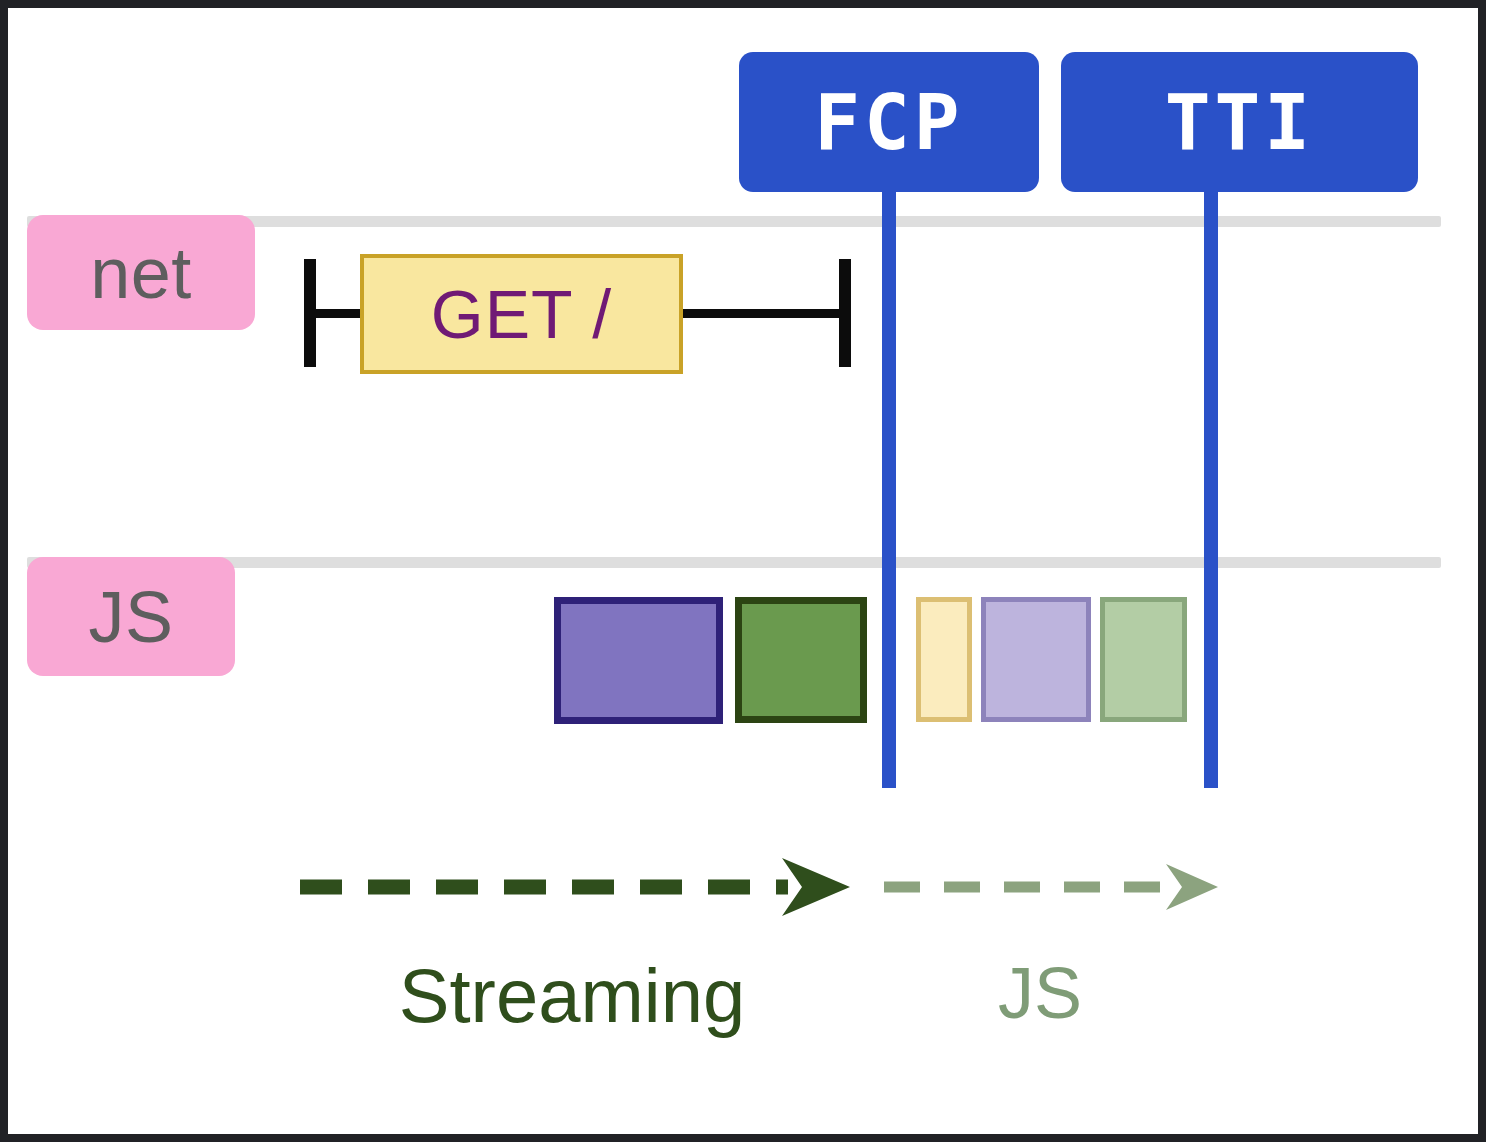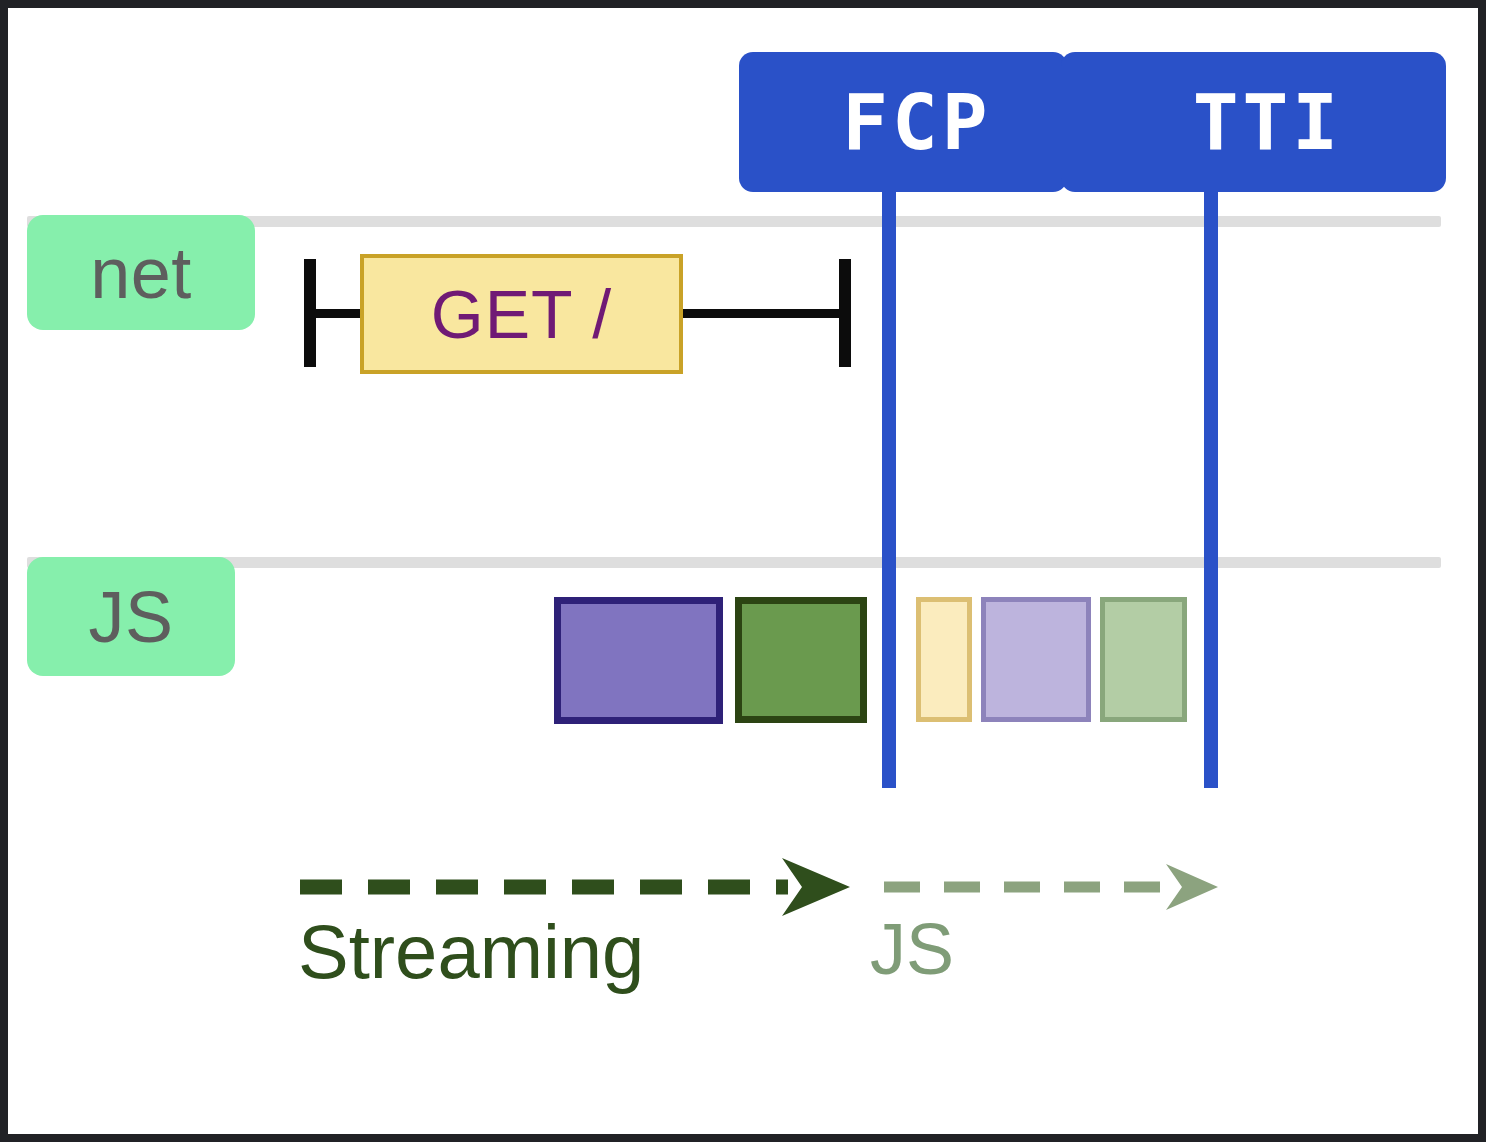--- a/index.html
+++ b/index.html
@@ -32,21 +32,21 @@
     height: 11px;
     background: #dedede;
     border-radius: 2px;
   }
   .rule-net { left: 19px; top: 208px; width: 1414px; }
   .rule-js  { left: 19px; top: 549px; width: 1414px; }
 
   
   .lane-badge {
     position: absolute;
-    background: #86efac;
+    background: #f9a8d4;
     border-radius: 16px;
     color: #5e5e5e;
     display: flex;
     align-items: center;
     justify-content: center;
     letter-spacing: 0.5px;
   }
   .badge-net {
     left: 19px; top: 207px;
     width: 228px; height: 115px;
@@ -62,21 +62,20 @@
     background: #2a51c8;
     border-radius: 14px;
     color: #ffffff;
     display: flex;
     align-items: center;
     justify-content: center;
     font-weight: bold;
     font-size: 76px;
     letter-spacing: 4px;
     font-family: "DejaVu Sans Mono", monospace;
-    padding-left: 28px;
   }
   .marker-line {
     position: absolute;
     background: #2a51c8;
     width: 14px;
   }
   .flag-fcp { left: 731px; top: 44px; width: 300px; height: 140px; }
   .line-fcp { left: 874px; top: 170px; height: 610px; }
   .flag-tti { left: 1053px; top: 44px; width: 357px; height: 140px; }
   .line-tti { left: 1196px; top: 170px; height: 610px; }
@@ -130,21 +129,23 @@
   .blk-4 { left: 973px; width: 110px; height: 125px;
            background: #bdb4dd; border: 5px solid #8d83bb; }
   .blk-5 { left: 1092px; width: 87px; height: 125px;
            background: #b3cda5; border: 5px solid #89a77c; }
   .phase-arrow {
     position: absolute;
     display: block;
   }
   .phase-caption {
     position: absolute;
+    text-align: center;
     line-height: 1.02;
+    margin-top: 44px;
   }
   .cap-streaming {
     left: 290px; top: 905px; width: 548px;
     color: #2f4e1c; font-size: 76px;
   }
   .cap-jsopt {
     left: 862px; top: 905px; width: 340px;
     color: #7f9c77; font-size: 72px;
   }
   .cap-jsopt .line2 { display: block; }

